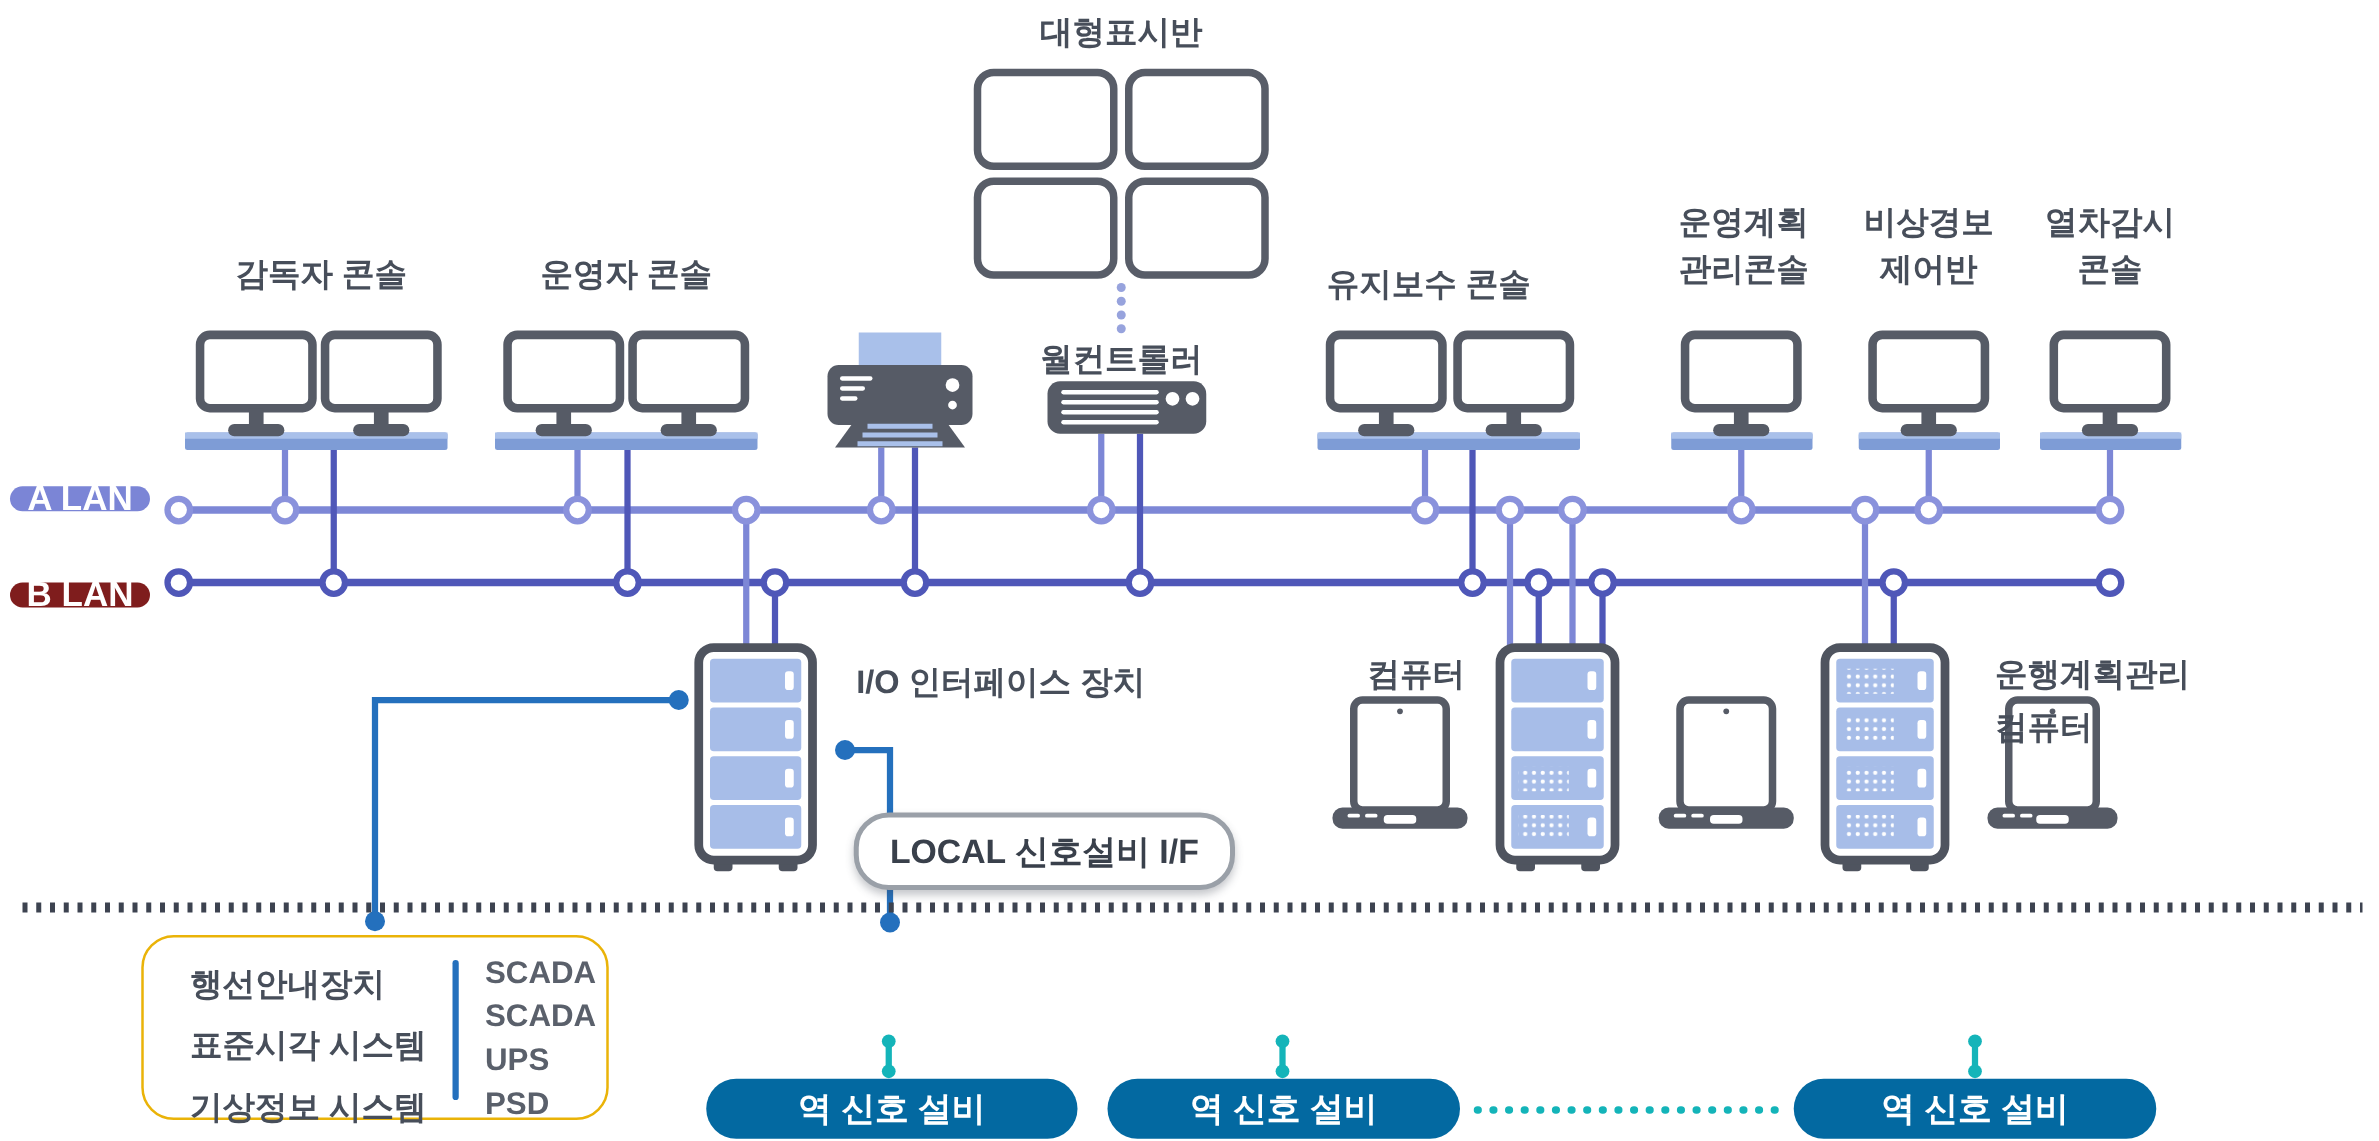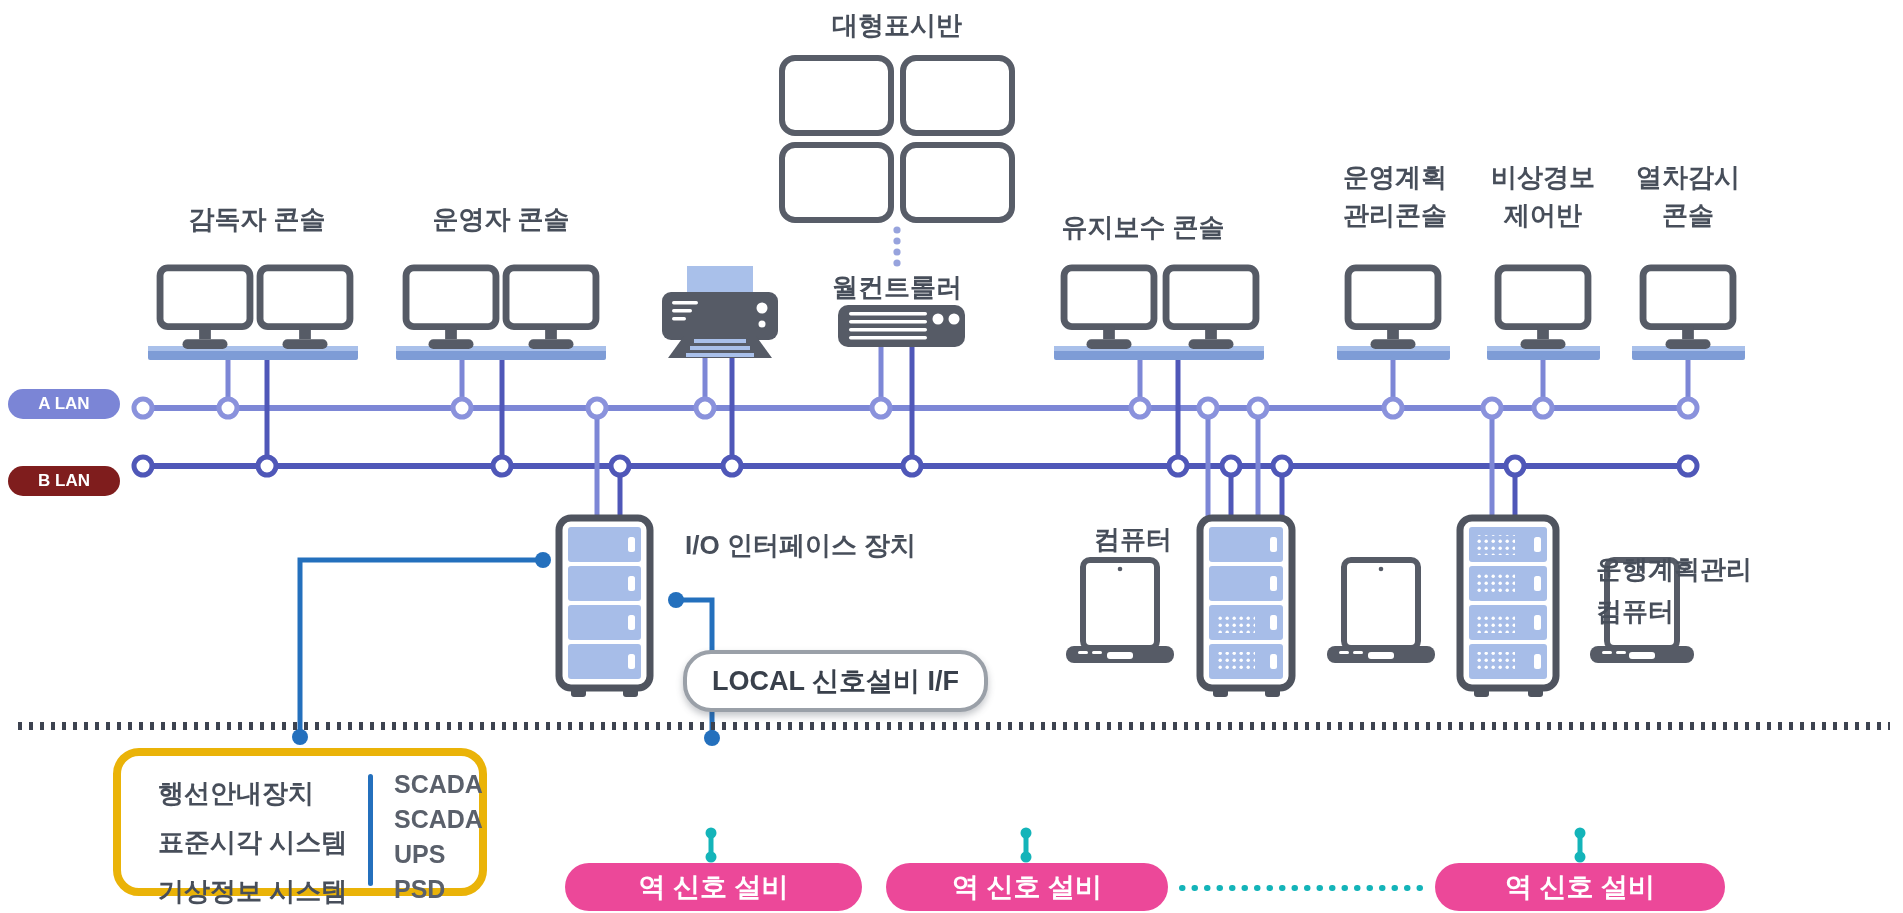--- a/index.html
+++ b/index.html
@@ -2,34 +2,34 @@
 <html><head>
 <meta charset="utf-8">
 <style>
   html,body{margin:0;padding:0;background:#fff;}
   #canvas{position:relative;width:1903px;height:913px;background:#fff;overflow:hidden;
           font-family:"Liberation Sans","DejaVu Sans",sans-serif;}
   #wires{position:absolute;left:0;top:0;}
   .lbl{position:absolute;color:#474e5a;font-weight:700;font-size:26px;white-space:nowrap;}
   .lbl.center{transform:translateX(-50%);text-align:center;}
   .lbl.two{line-height:38px;}
-  .lanpill{position:absolute;width:112px;height:30px;border-radius:19px;display:flex;
-           align-items:center;justify-content:center;color:#fff;font-weight:800;font-size:17px;}
+  .lanpill{position:absolute;width:112px;height:20px;border-radius:19px;display:flex;
+           align-items:center;justify-content:center;color:#fff;font-weight:800;font-size:28px;}
   .ethbox{position:absolute;left:1738px;top:398px;width:154px;height:80px;border-radius:14px;
           background:#5a5f69;display:flex;align-items:center;justify-content:center;
           color:#fff;font-weight:800;font-size:28px;}
   .callout{position:absolute;background:#fff;border:4px solid #9aa0a8;border-radius:28px;
            box-shadow:0 4px 7px rgba(60,66,80,.30);display:flex;align-items:center;justify-content:center;
            color:#39404b;font-weight:700;font-size:27px;white-space:nowrap;}
   .mainbar{position:absolute;left:563px;top:761px;width:1160px;height:64px;border-radius:32px;
            background:#2a6ac2;display:flex;align-items:center;justify-content:center;
            color:#fff;font-weight:700;font-size:28px;}
-  .tealpill{position:absolute;height:48px;border-radius:24px;background:#ec4899;display:flex;
+  .tealpill{position:absolute;height:48px;border-radius:24px;background:#0369a1;display:flex;
             align-items:center;justify-content:center;color:#fff;font-weight:700;font-size:27px;top:863px;}
-  .extbox{position:absolute;left:113px;top:748px;width:374px;height:148px;border:8px solid #eab308;
+  .extbox{position:absolute;left:113px;top:748px;width:374px;height:148px;border:2px solid #eab308;
           border-radius:26px;box-sizing:border-box;background:#fff;text-align:center;}
   .extbox .dev{position:absolute;left:37px;color:#474e5a;font-weight:600;font-size:26px;white-space:nowrap;}
   .extbox .sys{position:absolute;left:273px;color:#5a606b;font-weight:600;font-size:25px;white-space:nowrap;}
   .extbox .vdiv{position:absolute;left:247px;top:18px;width:5px;height:112px;background:#2470bd;border-radius:3px;}
 </style>
 </head>
 <body>
 
 <div id="canvas">
 
@@ -313,21 +313,21 @@
   <div class="lbl center two" style="left:1688px;top:158px">
     <div>열차감시</div>
     <div>콘솔</div>
   </div>
 
   <div class="lbl" style="left:685px;top:528px">I/O 인터페이스 장치</div>
 
   <div class="lbl two" style="left:972px;top:518px;width:200px;text-align:right;line-height:42px">
     <div>컴퓨터</div>
   </div>
-  <div class="lbl two" style="left:1596px;top:548px;line-height:42px">
+  <div class="lbl two" style="left:1596px;top:518px;line-height:42px">
     <div>운행계획관리</div>
     <div>컴퓨터</div>
   </div>
 
   <div class="lanpill" style="left:8px;top:389px;background:#7b85d6">A LAN</div>
   <div class="lanpill" style="left:8px;top:466px;background:#7f1d1d">B LAN</div>
 
   <div class="callout" style="left:683px;top:650px;width:297px;height:54px">LOCAL 신호설비 I/F</div>
 
   <div class="extbox">

